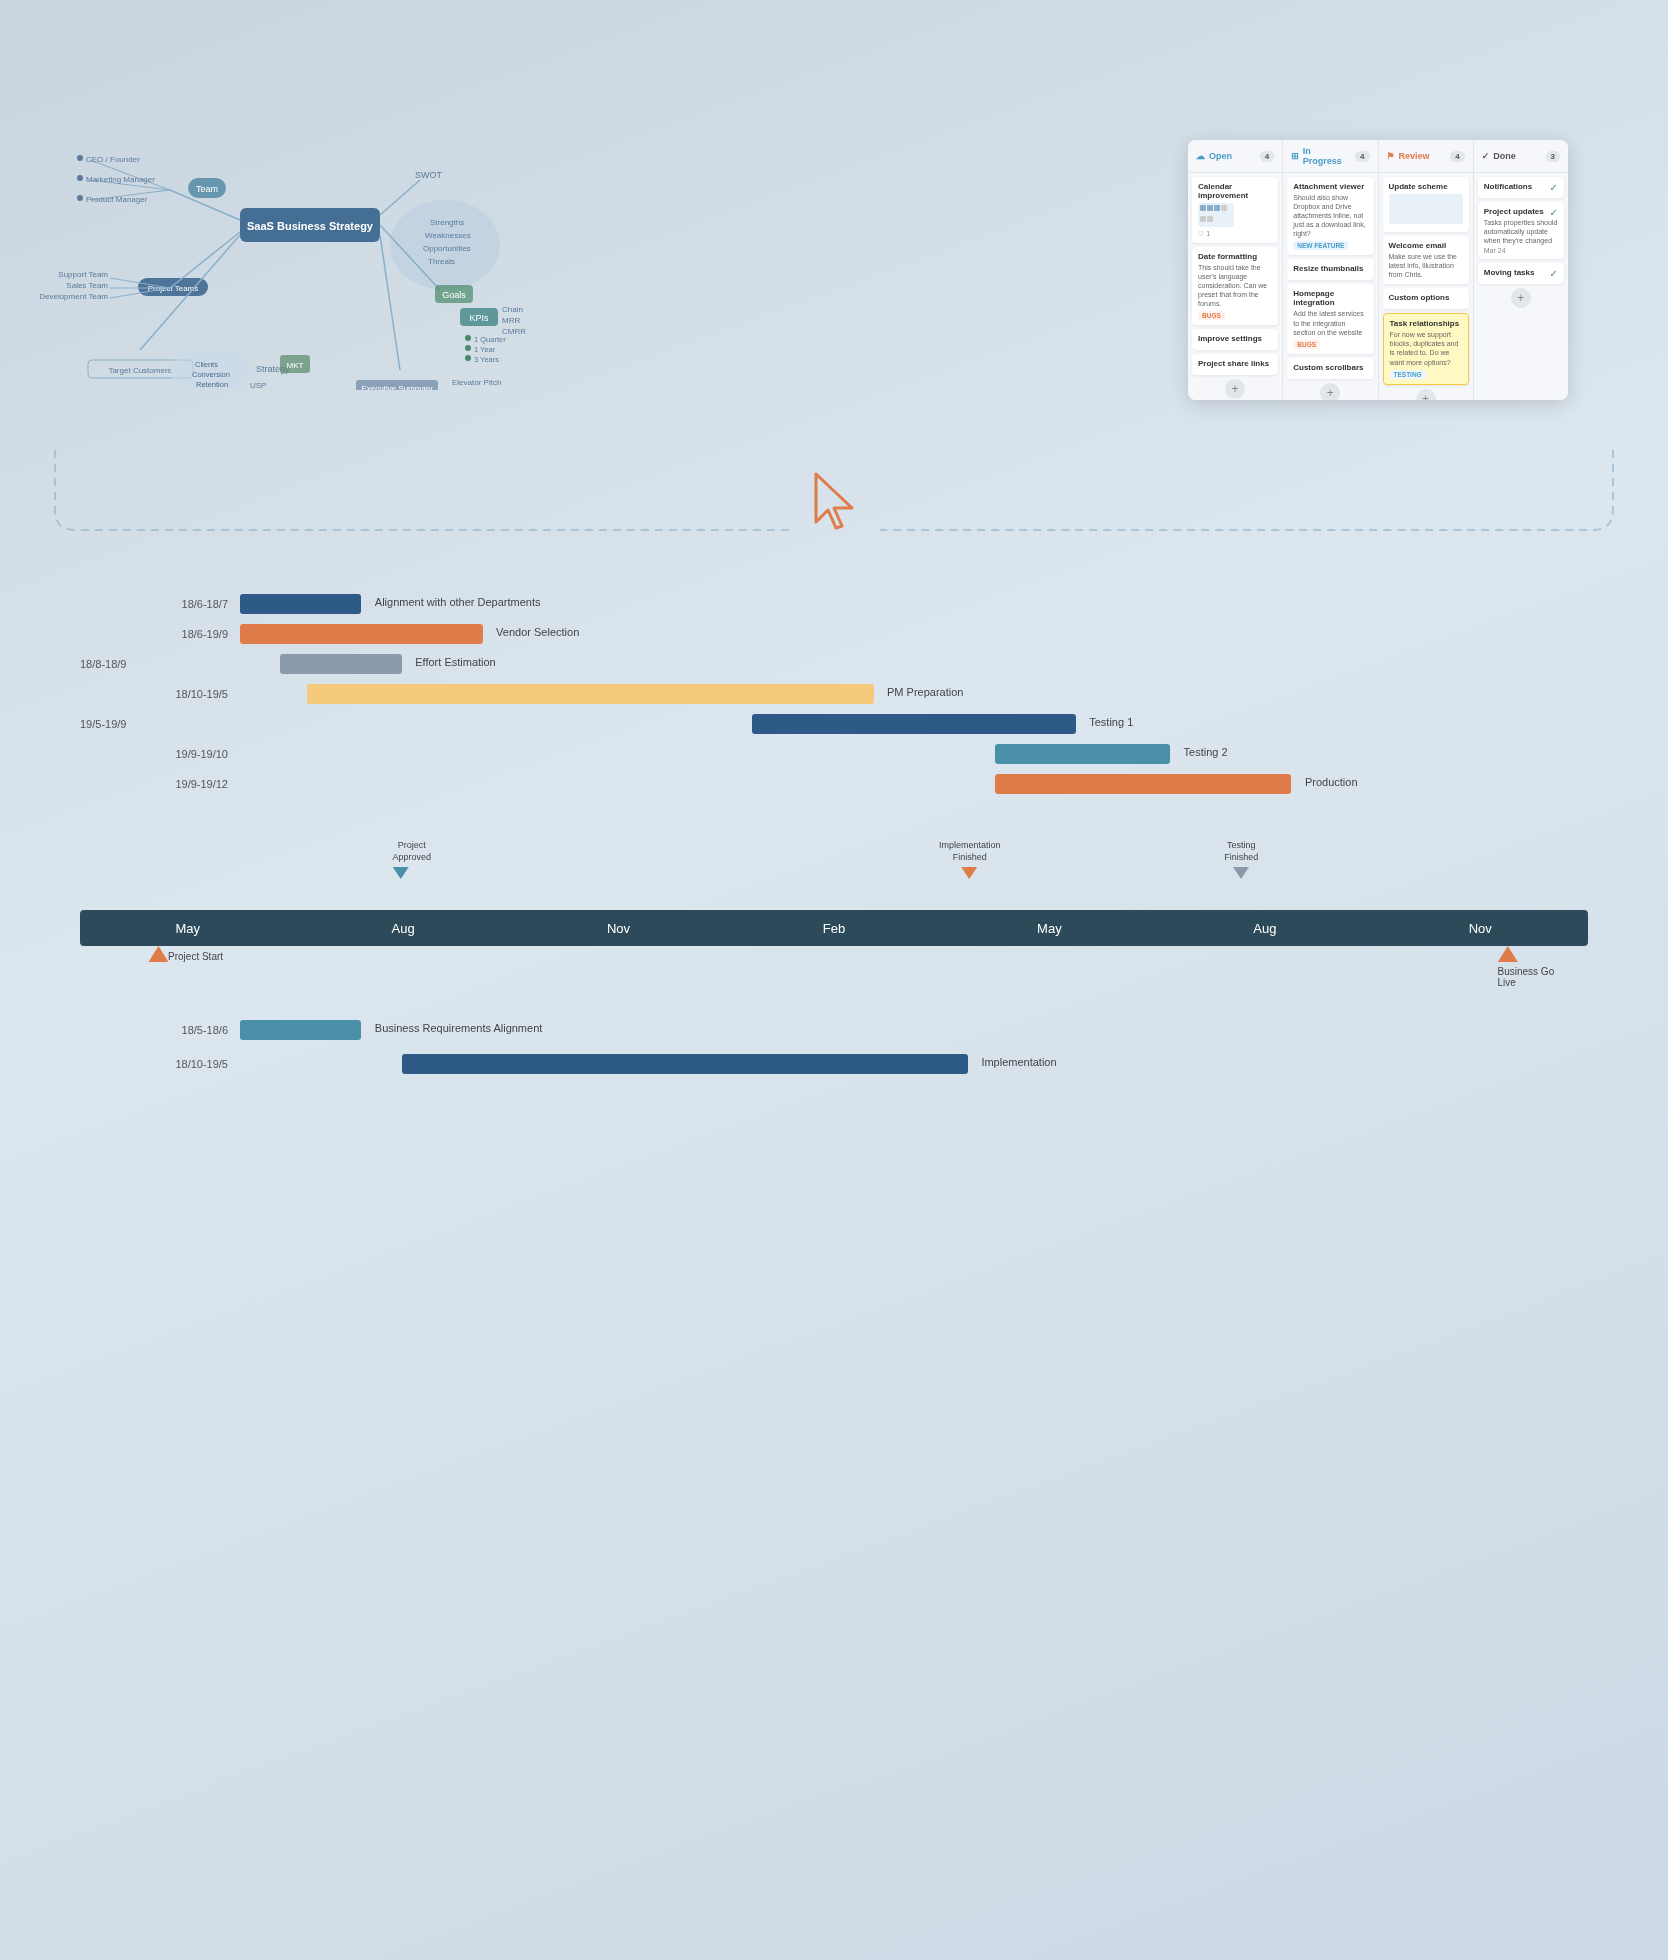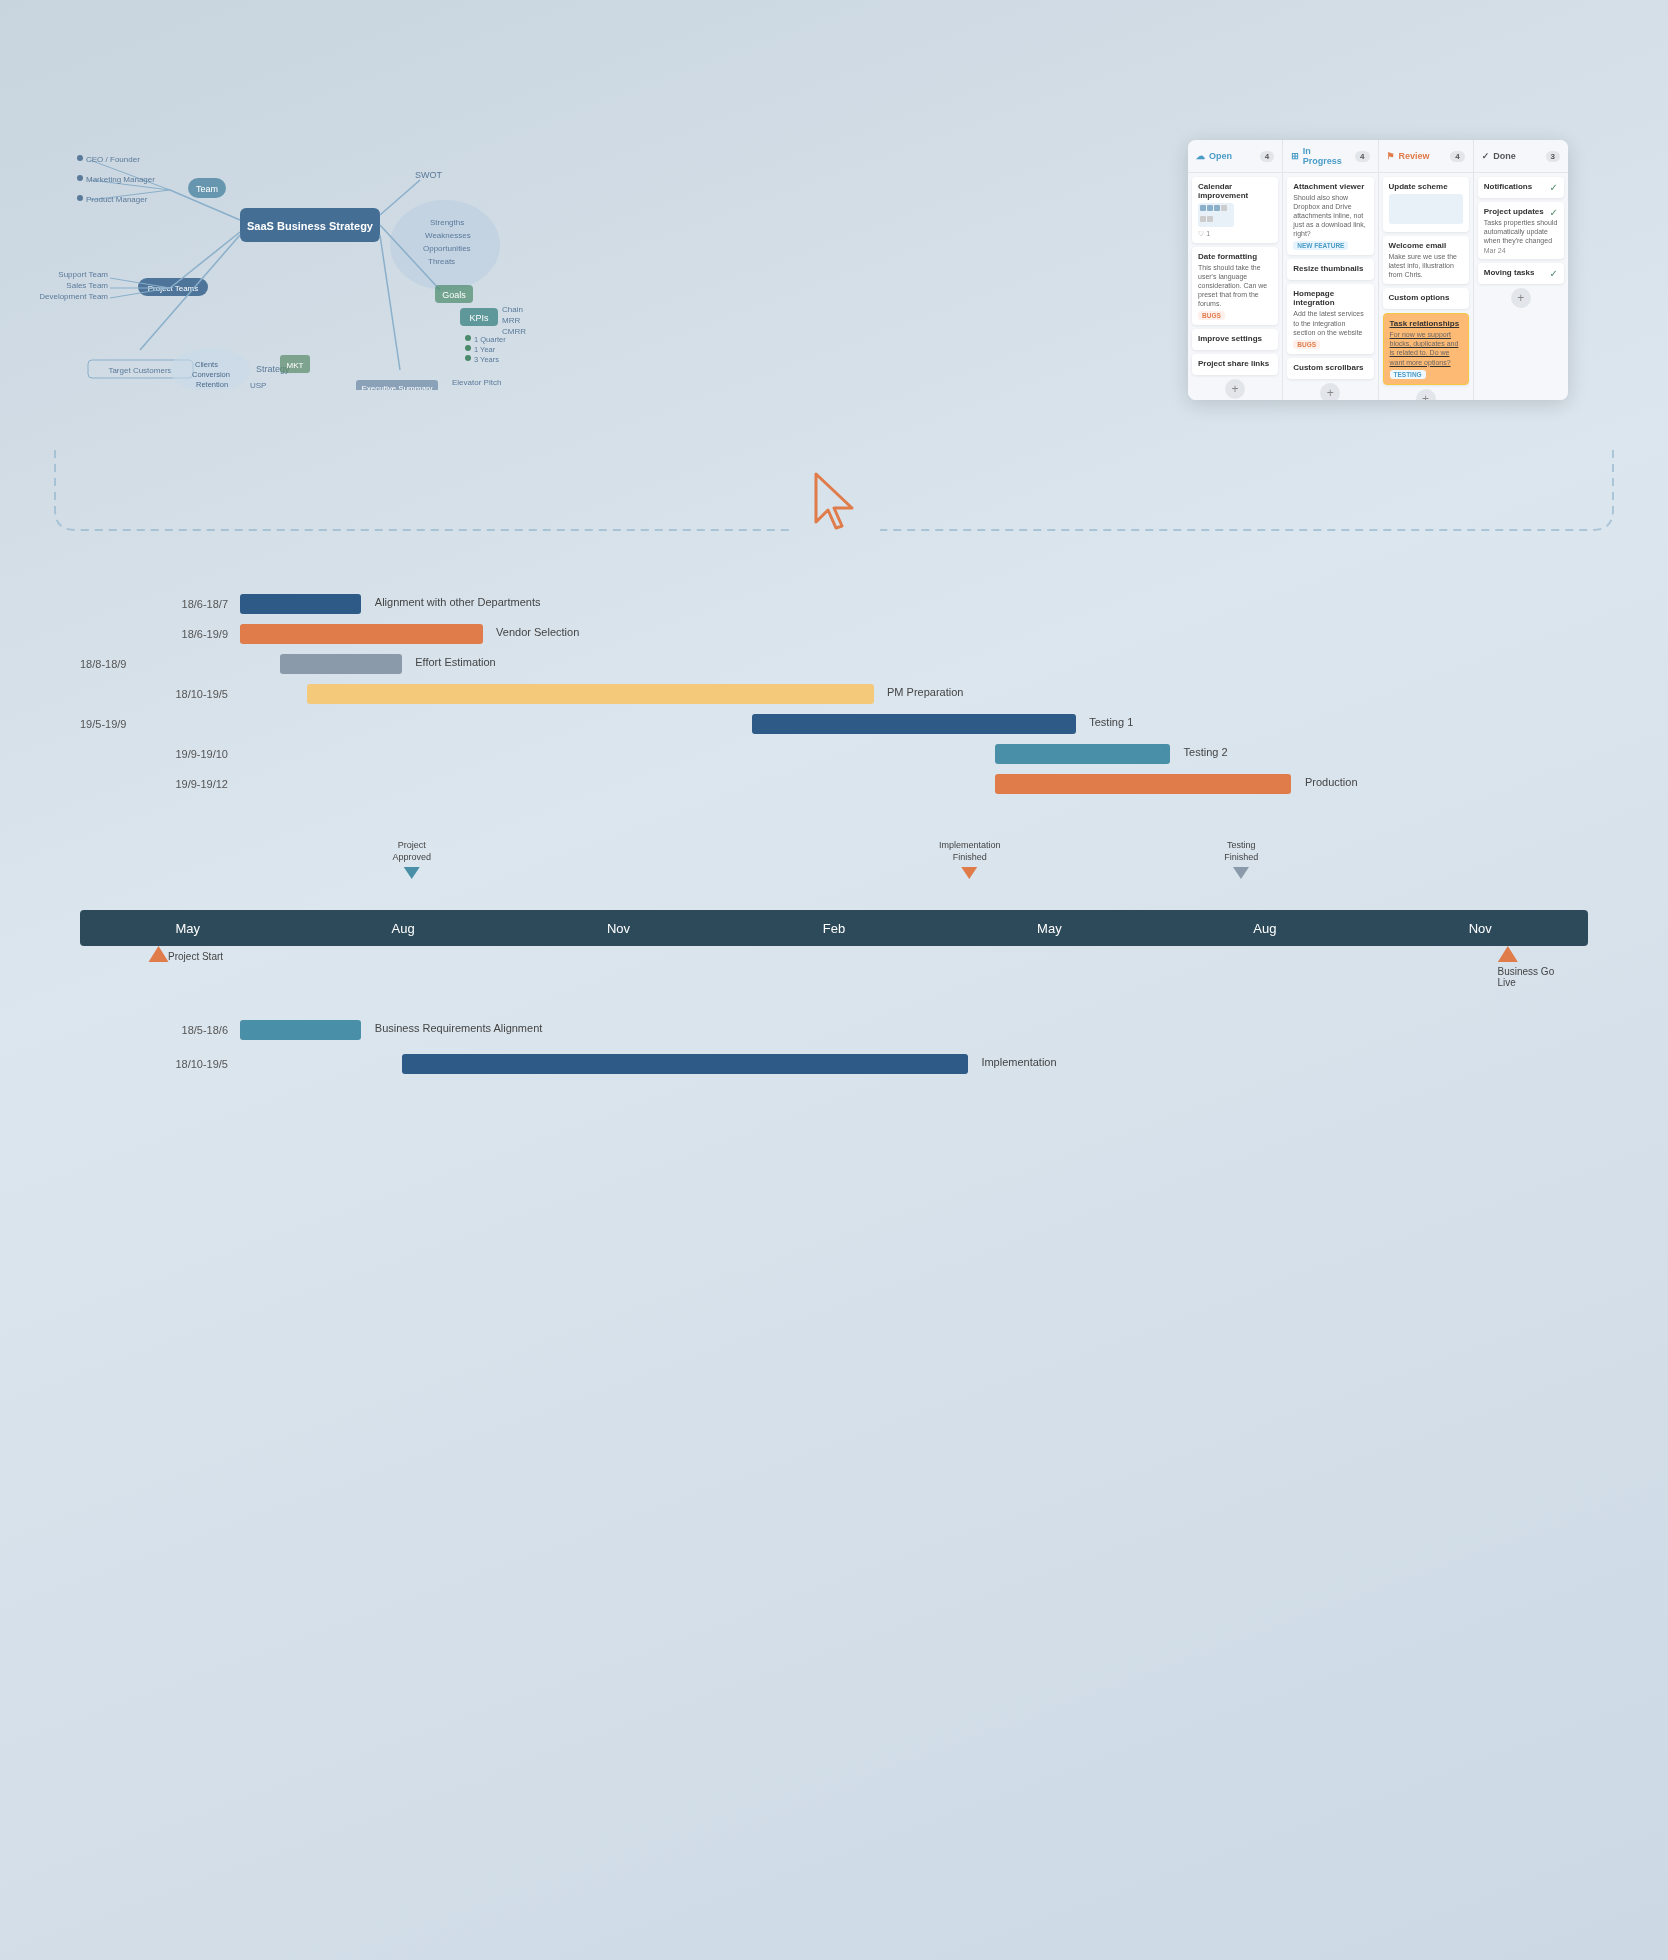--- a/index.html
+++ b/index.html
@@ -115,23 +115,22 @@
       border-radius: 3px;
       font-size: 6.5px;
       margin-top: 3px;
       font-weight: 600;
     }
     .tag-new-feature { background: #e8f4fd; color: #4a9cc7; }
     .tag-bugs { background: #fff0eb; color: #e07b4a; }
     .tag-testing { background: #f0f8ff; color: #4a9cc7; }
 
     .kanban-card-highlight {
-      background: #fdba74;
+      background: #fef9c3;
       border: 1px solid #f5c842;
-      text-decoration: underline;
     }
 
     .kanban-add-btn {
       width: 20px;
       height: 20px;
       border-radius: 50%;
       background: #e2e6ea;
       display: flex;
       align-items: center;
       justify-content: center;
@@ -480,21 +479,21 @@
       </div>
     </div>
 
   </div>
 </div>
 
 <div class="timeline-section">
 
   <div style="position:relative;height:70px;margin-bottom:0;">
 
-    <div style="position:absolute;left:22%;transform:translateX(-50%);display:flex;flex-direction:column;align-items:center;">
+    <div style="position:absolute;left:22%;transform:translateX(-50%);display:flex;flex-direction:column;">
       <div style="font-size:9px;color:#444;text-align:center;line-height:1.3;margin-bottom:4px;">Project<br>Approved</div>
       <div style="width:0;height:0;border-left:8px solid transparent;border-right:8px solid transparent;border-top:12px solid #4a8fa8;"></div>
     </div>
 
     <div style="position:absolute;left:59%;transform:translateX(-50%);display:flex;flex-direction:column;align-items:center;">
       <div style="font-size:9px;color:#444;text-align:center;line-height:1.3;margin-bottom:4px;">Implementation<br>Finished</div>
       <div style="width:0;height:0;border-left:8px solid transparent;border-right:8px solid transparent;border-top:12px solid #e07b4a;"></div>
     </div>
 
     <div style="position:absolute;left:77%;transform:translateX(-50%);display:flex;flex-direction:column;align-items:center;">

